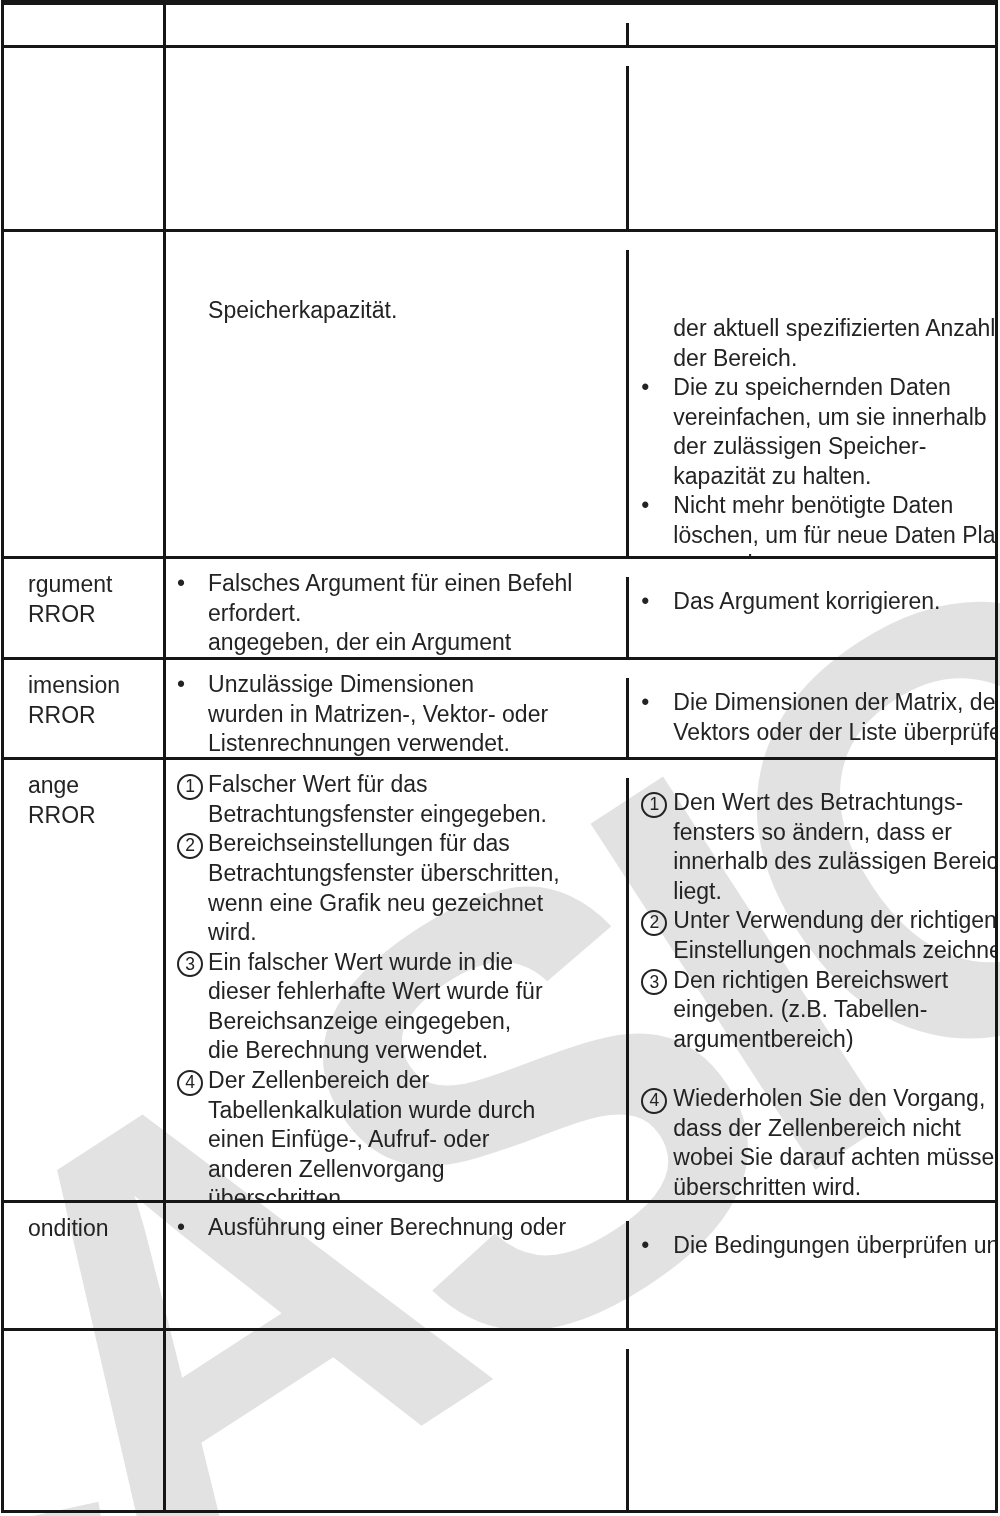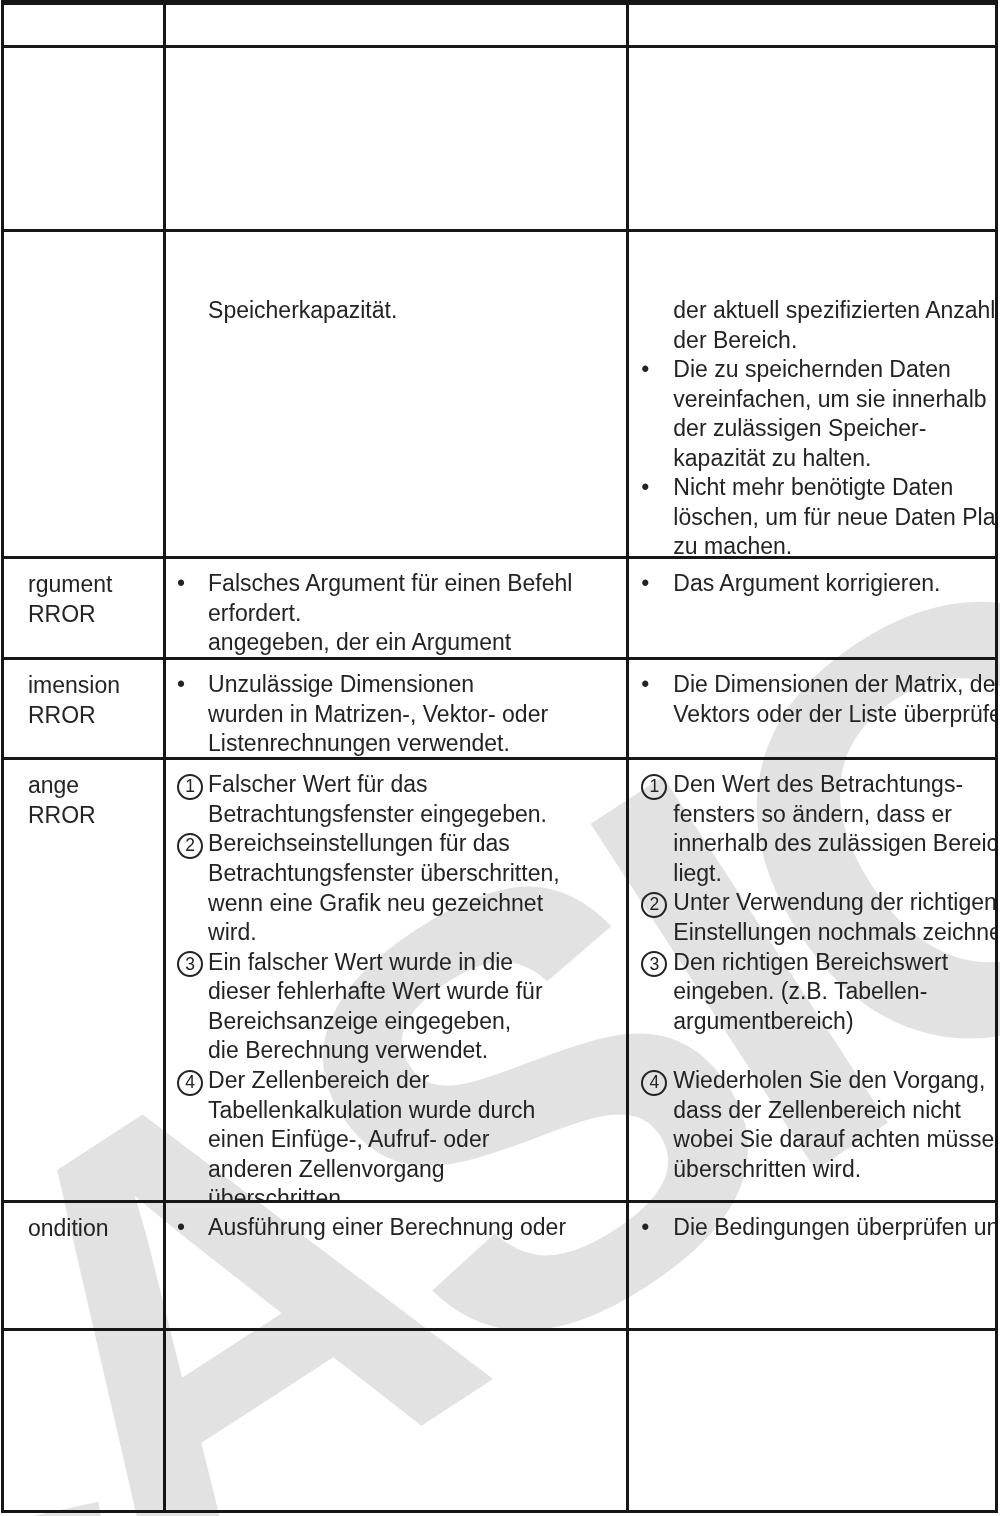--- a/index.html
+++ b/index.html
@@ -44,21 +44,21 @@
   #row-memory      {height:324px;}
   #row-argument    {height:98px;}
   #row-dimension   {height:97px;}
   #row-range       {height:440px;}
   #row-condition   {height:125px;justify-content:space-between;}
   #row-blank-bottom{height:179px;}
   .cell{box-sizing:border-box;padding-top:10px;overflow:hidden;}
   #row-memory .cell{padding-top:64px;}
   .c1{width:171px;padding-left:24px;}
   .c2{width:503px;border-left:3px solid #161616;padding-left:11px;}
-  .c3{width:400px;border-left:3px solid #161616;padding-left:12px;}
+  .c3{width:400px;border-left:3px solid #161616;padding-left:12px;margin-top:18px;}
   .eline{
     font-size:23px;line-height:30px;white-space:pre;
   }
   .line{
     display:flex;align-items:flex-start;
     font-size:23px;line-height:29.5px;min-height:29.5px;
     white-space:pre;
   }
   .mk{flex:0 0 31px;width:31px;}
   .c3 .mk{flex-basis:32px;width:32px;}

